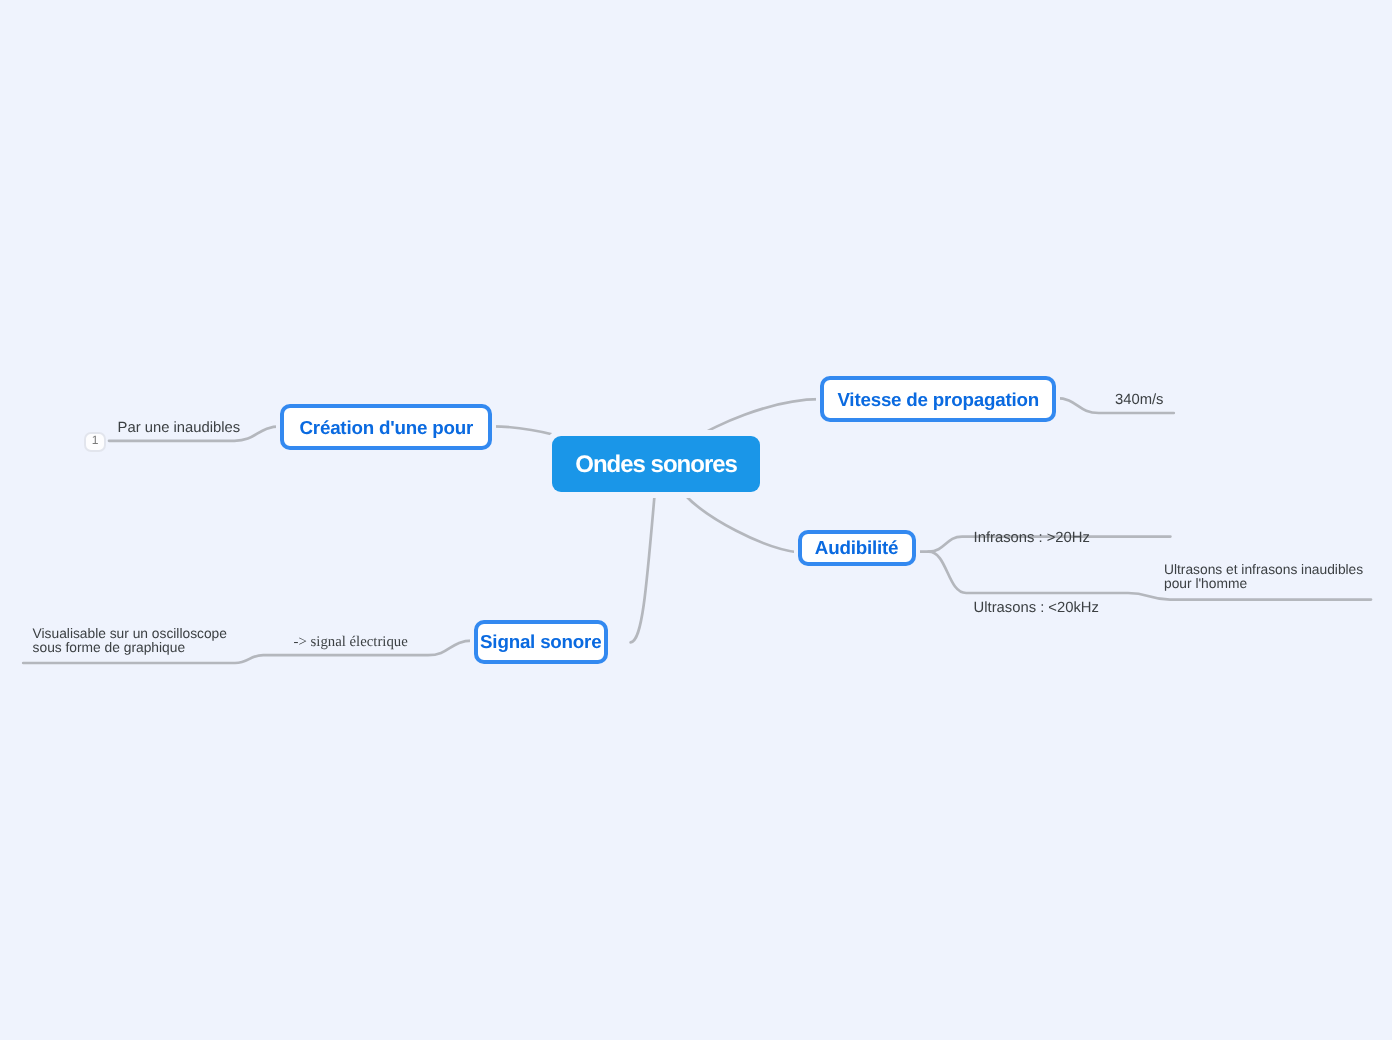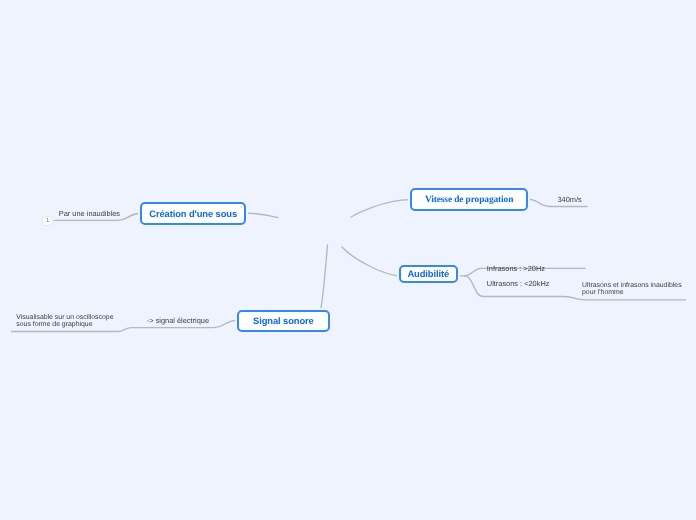--- a/index.html
+++ b/index.html
@@ -32,42 +32,45 @@
       <path d="M342,247 C353,259 381,274 399,276.2"></path>
       <path d="M327.5,245 C323,297.5 321,320.5 315.3,321.2"></path>
       <path d="M140.5,213.2 C128.6,213.2 128.6,220.4 117.2,220.4 L54.5,220.4"></path>
       <path d="M528.1,199.1 C538.8,199.1 538.8,206.5 549.4,206.5 L586.9,206.5"></path>
       <path d="M457.6,275.8 L464.3,275.8 C472.5,275.8 473,268.3 481,268.3 L585.2,268.3"></path>
       <path d="M464.3,275.8 C473.7,275.8 473.7,296.5 483.1,296.5 L564,296.5 C574.5,296.5 574.5,299.8 585,299.8 L685.5,299.8"></path>
       <path d="M236.2,320.3 C225,320.3 225,327.6 214,327.6 L131.6,327.6 C124.5,327.6 124.5,331.5 117.5,331.5 L11.6,331.5"></path>
     </g>
   </svg>
 
+  <div class="node root" style="left:276.3px;top:218px;width:103.5px;height:27.5px;">
+    <span>Ondes sonores</span>
+  </div>
 
   <div class="node topic" style="left:140.4px;top:201.9px;width:105.5px;height:23.1px;">
-    <span>Création d'une sous</span>
+    <span>Création d'une pour</span>
   </div>
 
-  <div class="node topic" style="left:410px;top:188px;width:118.2px;height:23.4px;font-family:Liberation Serif, serif;">
+  <div class="node topic" style="left:410px;top:188px;width:118.2px;height:23.4px;">
     <span>Vitesse de propagation</span>
   </div>
 
   <div class="node topic" style="left:398.9px;top:264.7px;width:58.8px;height:18px;">
     <span>Audibilité</span>
   </div>
 
-  <div class="node topic" style="left:236.9px;top:310.1px;width:93px;height:21.8px;">
+  <div class="node topic" style="left:236.9px;top:310.1px;width:67px;height:21.8px;">
     <span>Signal sonore</span>
   </div>
 
   <div class="badge" style="left:42.3px;top:215.6px;width:10.6px;height:10.2px;">
     <span>1</span>
   </div>
 
   <div class="leaf" style="left:58.8px;top:208.6px;">Par une inaudibles</div>
   <div class="leaf" style="left:557.5px;top:194.6px;">340m/s</div>
   <div class="leaf" style="left:486.8px;top:264px;">Infrasons : &gt;20Hz</div>
-  <div class="leaf" style="left:486.8px;top:279px;">Ultrasons : &lt;20kHz</div>
+  <div class="leaf" style="left:486.8px;top:299px;">Ultrasons : &lt;20kHz</div>
   <div class="leaf wrap" style="left:582px;top:281.5px;width:102px;">Ultrasons et infrasons inaudibles pour l'homme</div>
-  <div class="leaf" style="left:146.8px;top:315.6px;">-&gt; signal électrique</div>
+  <div class="leaf" style="left:146.8px;top:315.6px;font-family:Liberation Serif, serif;">-&gt; signal électrique</div>
   <div class="leaf wrap" style="left:16.3px;top:313.5px;width:100px;">Visualisable sur un oscilloscope sous forme de graphique</div>
 
 </div>
 
 </body></html>

